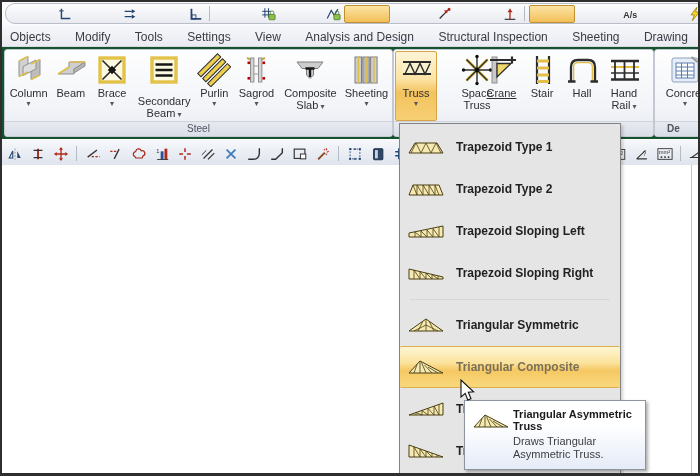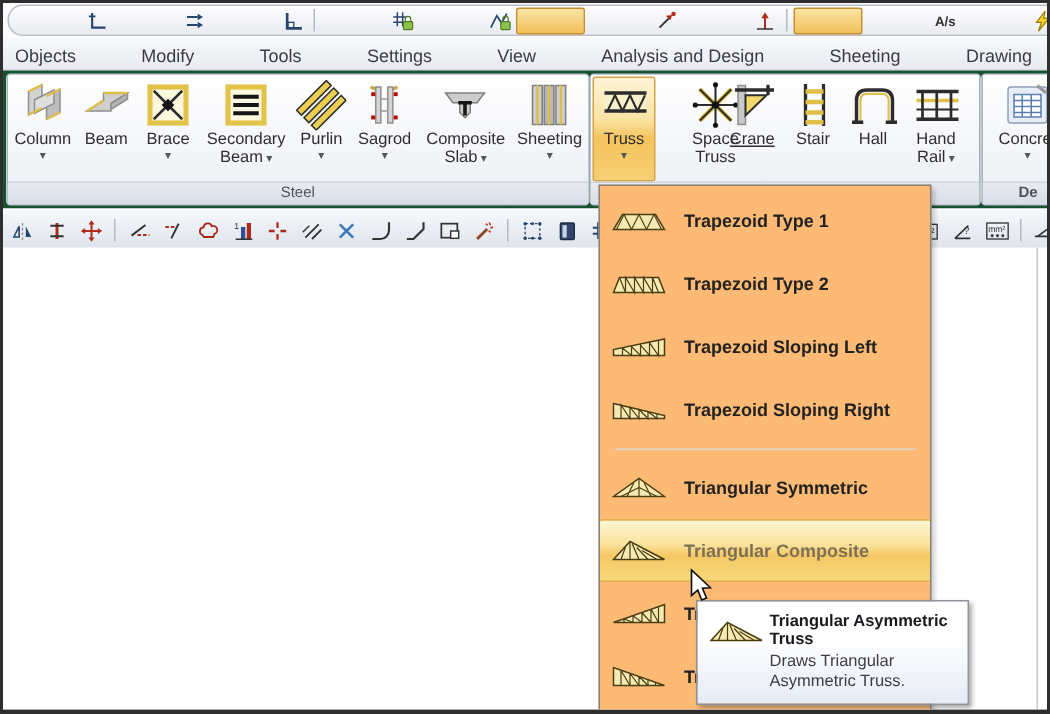--- a/index.html
+++ b/index.html
@@ -42,21 +42,21 @@
     border-top:1px solid #fdfdfe;border-bottom:1px solid #a9b2c1;display:flex;align-items:center;
     padding:0 2px;gap:2px;box-sizing:border-box;}
   .t2-ic{width:21px;height:20px;display:flex;align-items:center;justify-content:center;}
   .t2-right{position:absolute;left:606px;top:0;height:27px;display:flex;align-items:center;gap:2px;}
 
   
   .canvas{position:absolute;left:0;top:163px;right:0;bottom:0;background:#ffffff;}
   .canvas-divider{position:absolute;left:689px;top:163px;bottom:0;width:1px;background:#c2c6cd;}
 
   
-  .dropdown{position:absolute;left:397px;top:121px;width:222px;height:352px;background:#fdba74;
+  .dropdown{position:absolute;left:397px;top:121px;width:222px;height:352px;background:#e5e5e5;
     border:1px solid #848484;box-shadow:2px 2px 3px rgba(0,0,0,.18);z-index:10;box-sizing:border-box;
     padding-top:2px;overflow:hidden;}
   .ditem{height:42px;display:flex;align-items:center;gap:10px;padding-left:8px;
     font-size:12px;font-weight:bold;color:#222;box-sizing:border-box;}
   .ditem .dicon{width:38px;flex:none;display:flex;align-items:center;}
   .ditem.hl{background:linear-gradient(#fdf6d3,#fbe29c 40%,#f5c863 58%,#f8d87c);
     border-top:1px solid #dfae4c;border-bottom:1px solid #dfae4c;border-radius:2px;color:#7c7157;}
   .dsep{height:10px;display:flex;align-items:center;padding:0 10px;}
   .dsep i{display:block;height:1px;width:100%;background:#d7d7d7;}
 
@@ -163,20 +163,21 @@
     </span>
   </div>
 
   <div class="menubar">
       <span class="menutab">Objects</span>
       <span class="menutab">Modify</span>
       <span class="menutab">Tools</span>
       <span class="menutab">Settings</span>
       <span class="menutab">View</span>
       <span class="menutab">Analysis and Design</span>
+      <span class="menutab">Structural Inspection</span>
       <span class="menutab">Sheeting</span>
       <span class="menutab">Drawing</span>
     </div>
 
   <div class="ribbon">
     <div class="rgroup" style="width:389px;">
       <div class="rbtns">
           <div class="rbtn" style="width: 46px;">
             <div class="ric">
               <svg width="34" height="34" viewBox="0 0 34 34">
@@ -203,21 +204,21 @@
             <div class="ric">
               <svg width="34" height="34" viewBox="0 0 34 34">
                 <rect x="5" y="5" width="24" height="24" fill="#fdf8e0" stroke="#e3c24a" stroke-width="3.4"></rect>
                 <path d="M7.5,7.5 L26.5,26.5 M26.5,7.5 L7.5,26.5" stroke="#2c2c2c" stroke-width="1.7"></path>
                 <rect x="14" y="14" width="6" height="6" fill="#161616" transform="rotate(45 17 17)"></rect>
               </svg>
             </div>
             <div><span class="rlbl">Brace</span></div>
             <div class="arrow-below">▾</div>
           </div>
-          <div class="rbtn" style="width: 62px;">
+          <div class="rbtn" style="width: 62px; justify-content: space-between;">
             <div class="ric">
               <svg width="34" height="34" viewBox="0 0 34 34">
                 <rect x="5" y="5" width="24" height="24" fill="#fdf8e0" stroke="#e3c24a" stroke-width="3.4"></rect>
                 <path d="M8.5,11.5 H25.5 M8.5,17 H25.5 M8.5,22.5 H25.5" stroke="#161616" stroke-width="2.6"></path>
               </svg>
             </div>
             <div><span class="rlbl">Secondary Beam</span><span class="da"> ▾</span></div>
           </div>
           <div class="rbtn" style="width: 40px;">
             <div class="ric">
@@ -352,21 +353,21 @@
                 <rect x="8" y="10" width="18" height="15" fill="#ffffff" stroke="#5b7db0"></rect>
                 <path d="M8,14 H26 M8,18 H26 M8,22 H26 M13.5,10 V25 M19.5,10 V25" stroke="#5b7db0" stroke-width="1"></path>
                 <path d="M23.5,4 L29.5,9" stroke="#9a9a9a" stroke-width="2.2"></path>
               </svg>
             </div>
             <div><span class="rlbl">Concret</span></div>
             <div class="arrow-below">▾</div>
           </div>
         </div>
       <div class="rstrip">
-        <span style="position:absolute;left:24px;font-weight:bold;">De</span>
+        <span style="position:absolute;left:12px;font-weight:bold;">De</span>
       </div>
     </div>
   </div>
 
   <div class="toolbar2">
     <span class="t2-ic">
         <svg width="16" height="16" viewBox="0 0 18 18">
           <polygon points="2.5,13.5 6.5,5.5 6.5,13.5" fill="none" stroke="#24456e" stroke-width="1.2"></polygon>
           <polygon points="15.5,13.5 11.5,5.5 11.5,13.5" fill="#24456e"></polygon>
           <path d="M9,3 V15.5" stroke="#888" stroke-width="1" stroke-dasharray="2,1.6"></path>

